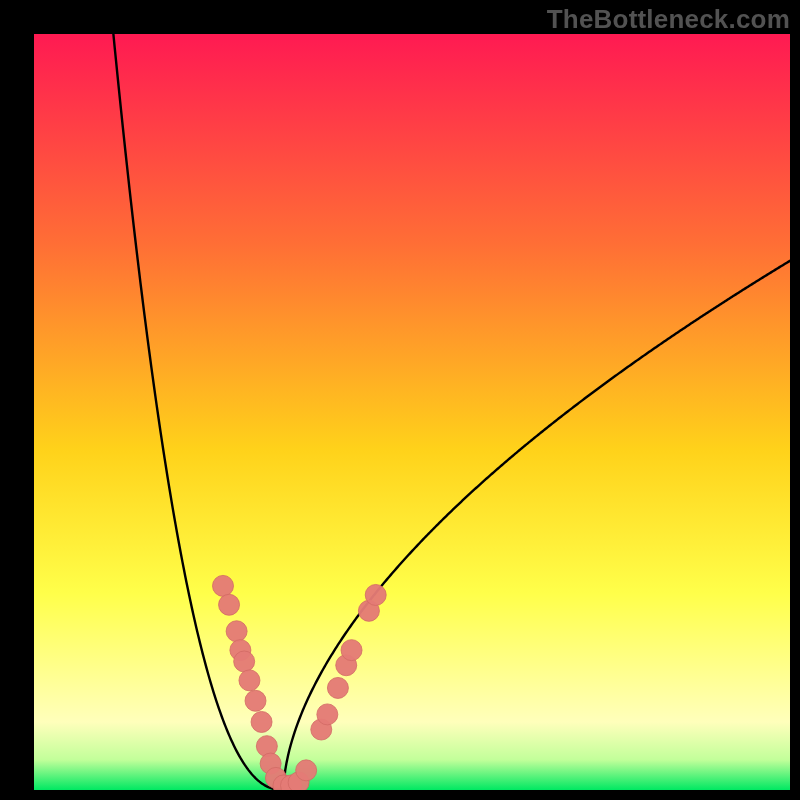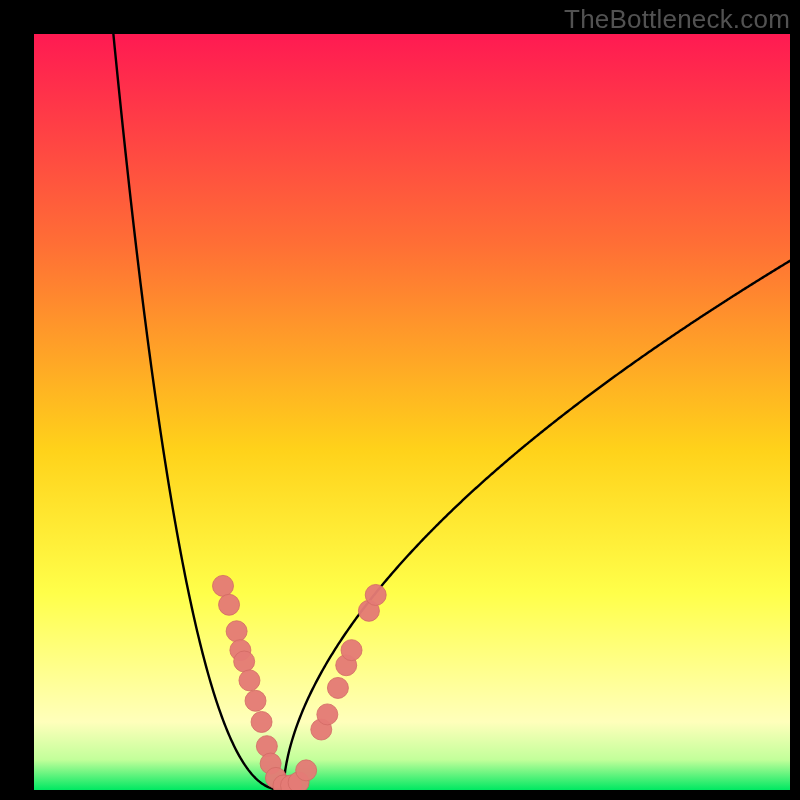--- a/index.html
+++ b/index.html
@@ -22,21 +22,21 @@
   .plot {
     position: absolute;
     box-sizing: border-box;
   }
   .watermark {
     position: absolute;
     top: 4px;
     right: 10px;
     color: #525252;
     font-size: 26px;
-    font-weight: 400;
+    font-weight: 700;
     letter-spacing: 0.2px;
     user-select: none;
   }
   svg { display: block; }
 </style>
 </head>
 <body>
 
 <div class="frame">
   <div class="plot" id="plot" style="left: 34px; top: 34px; width: 756px; height: 756px;">

